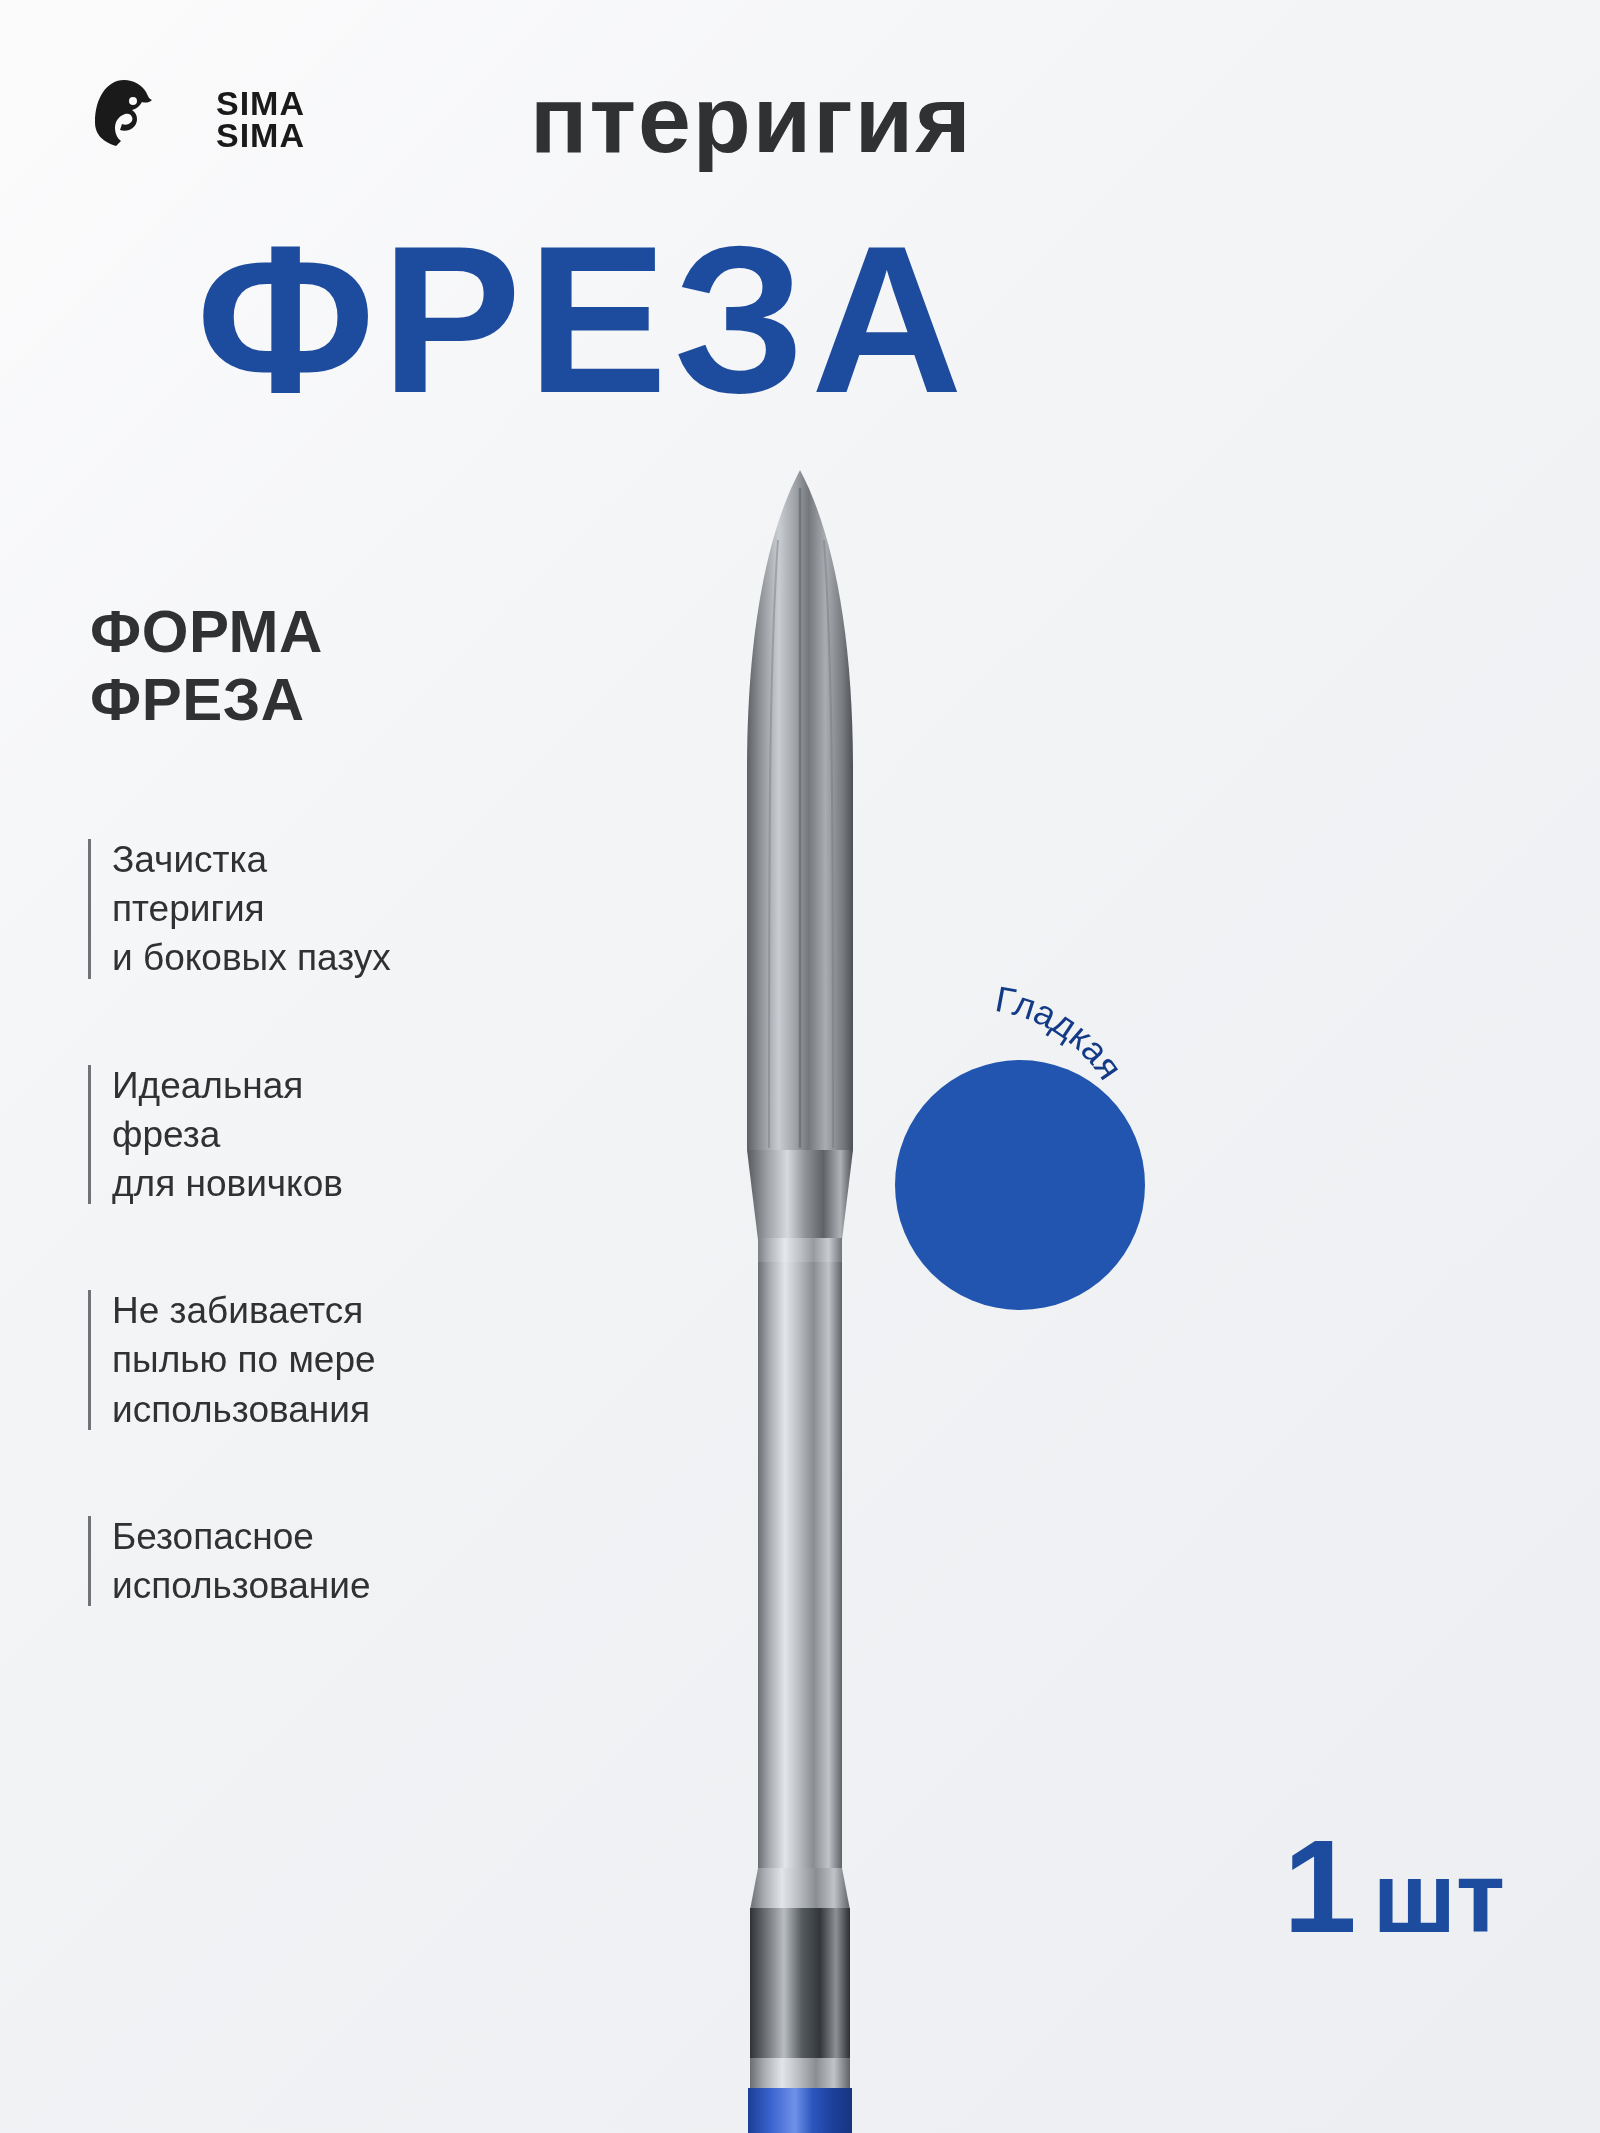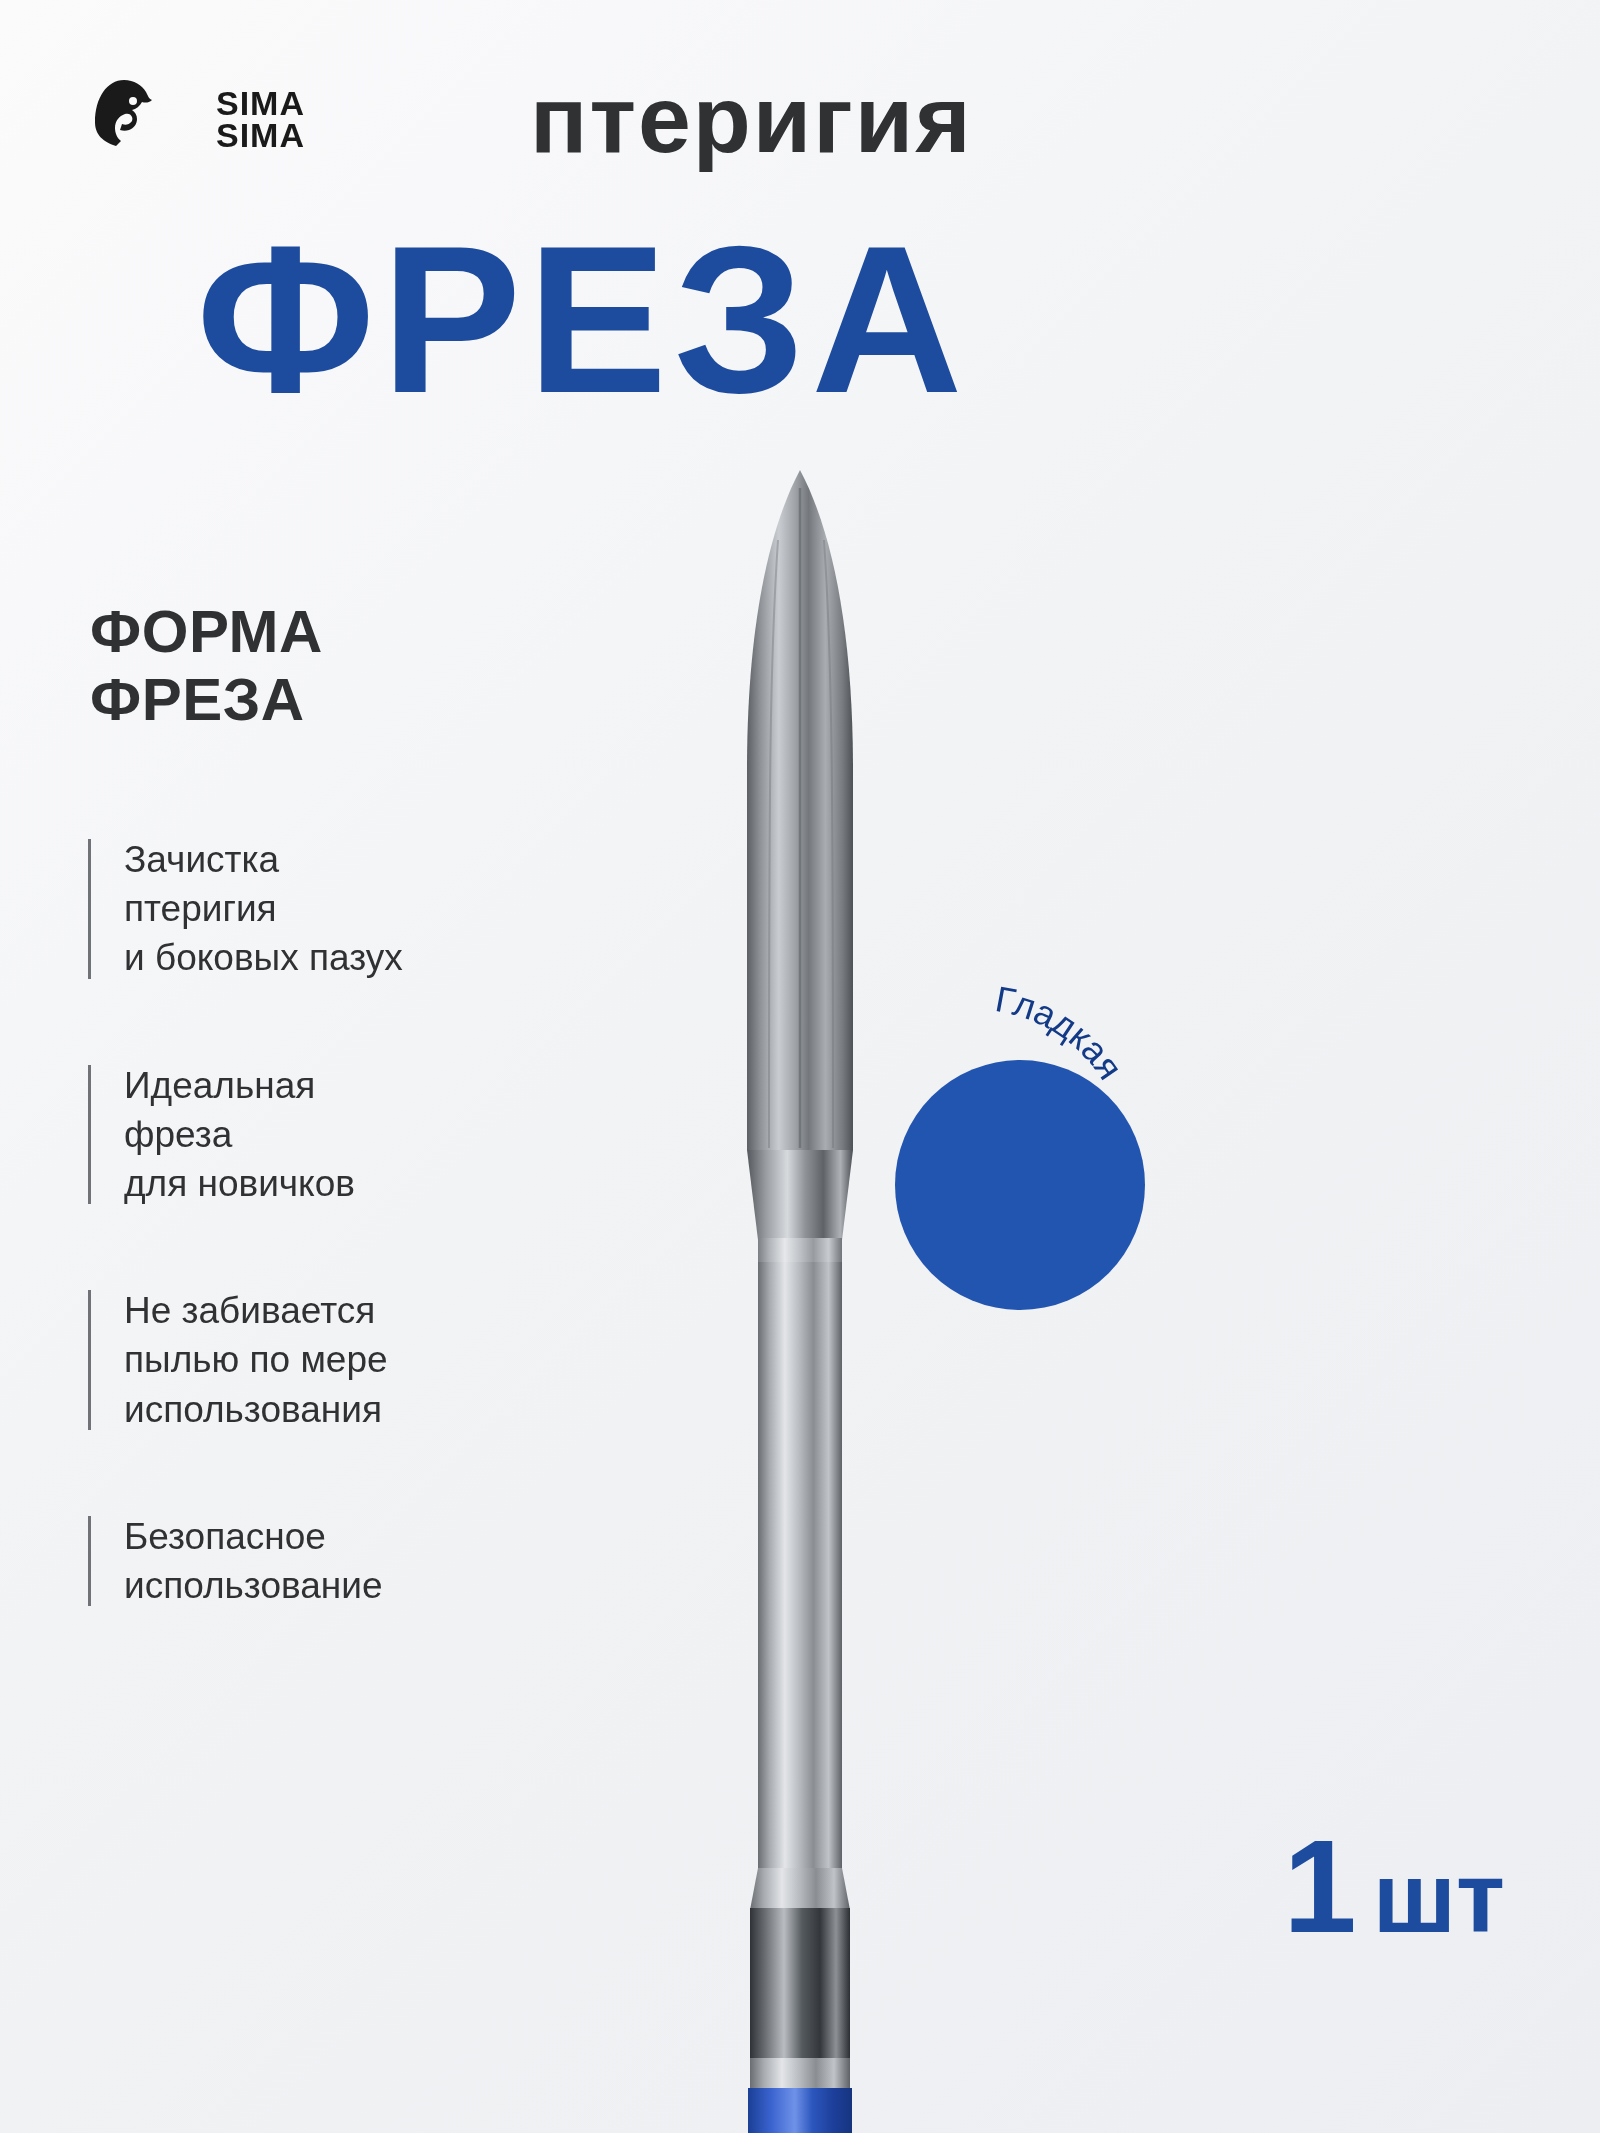--- a/index.html
+++ b/index.html
@@ -79,21 +79,21 @@
 
   
   .features {
     position: absolute;
     left: 88px;
     top: 835px;
     width: 500px;
   }
   .feature {
     position: relative;
-    padding-left: 36px;
+    padding-left: 24px;
     margin-bottom: 78px;
   }
   .feature:last-child { margin-bottom: 0; }
   .feature::before {
     content: "";
     position: absolute;
     left: 0;
     top: 4px;
     bottom: 4px;
     width: 3px;

